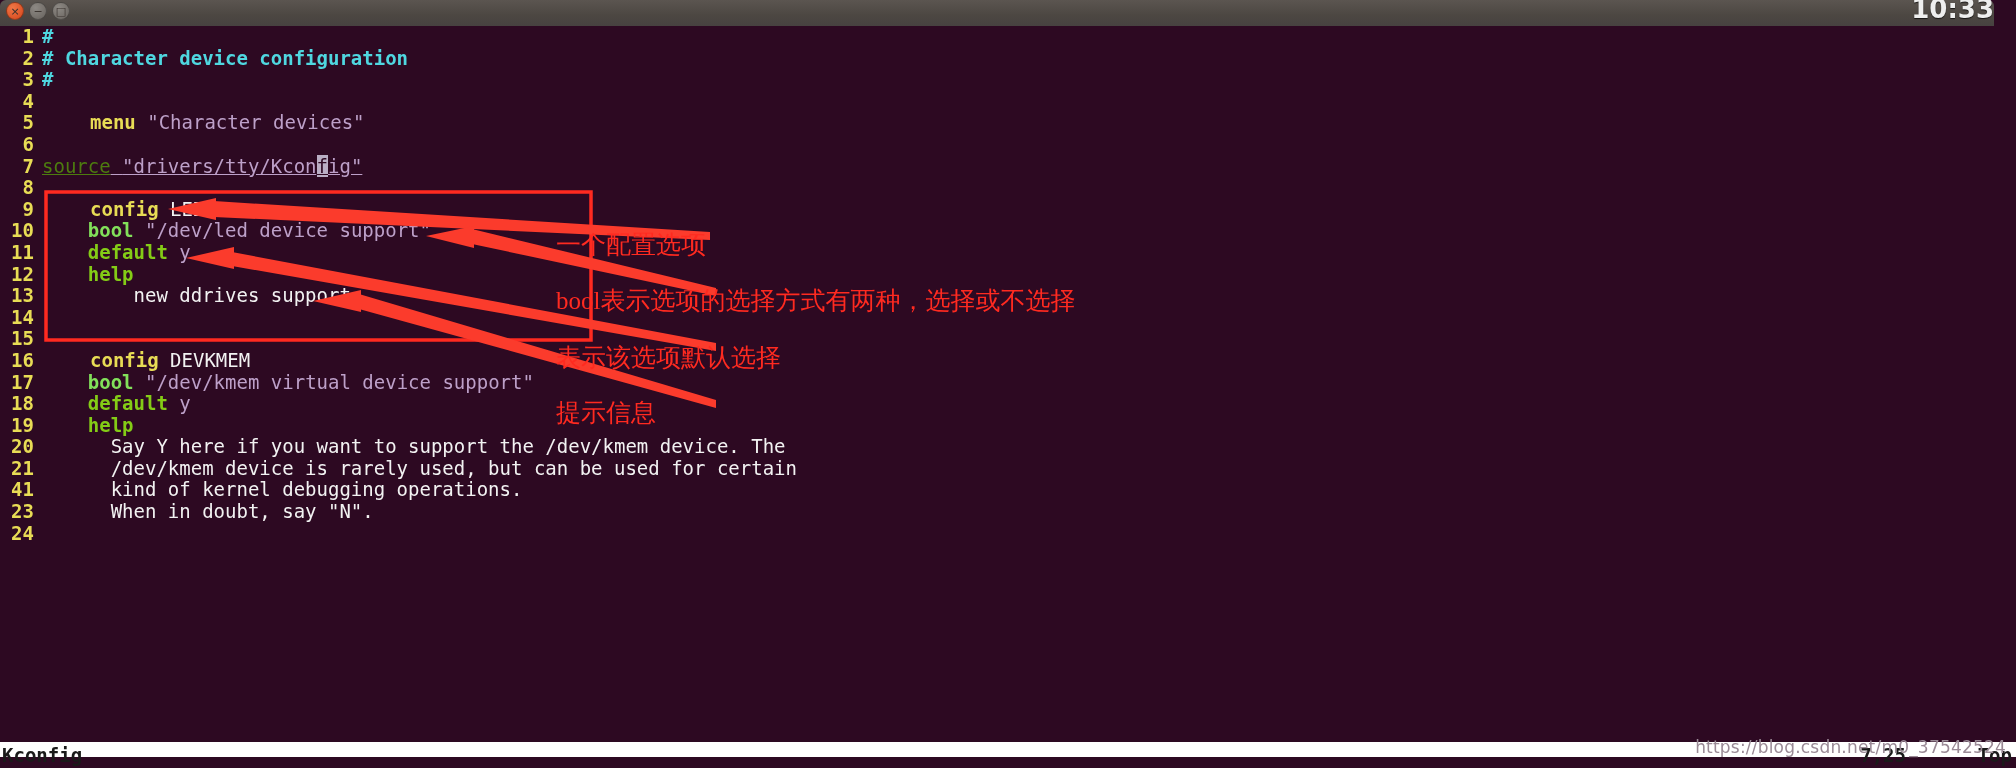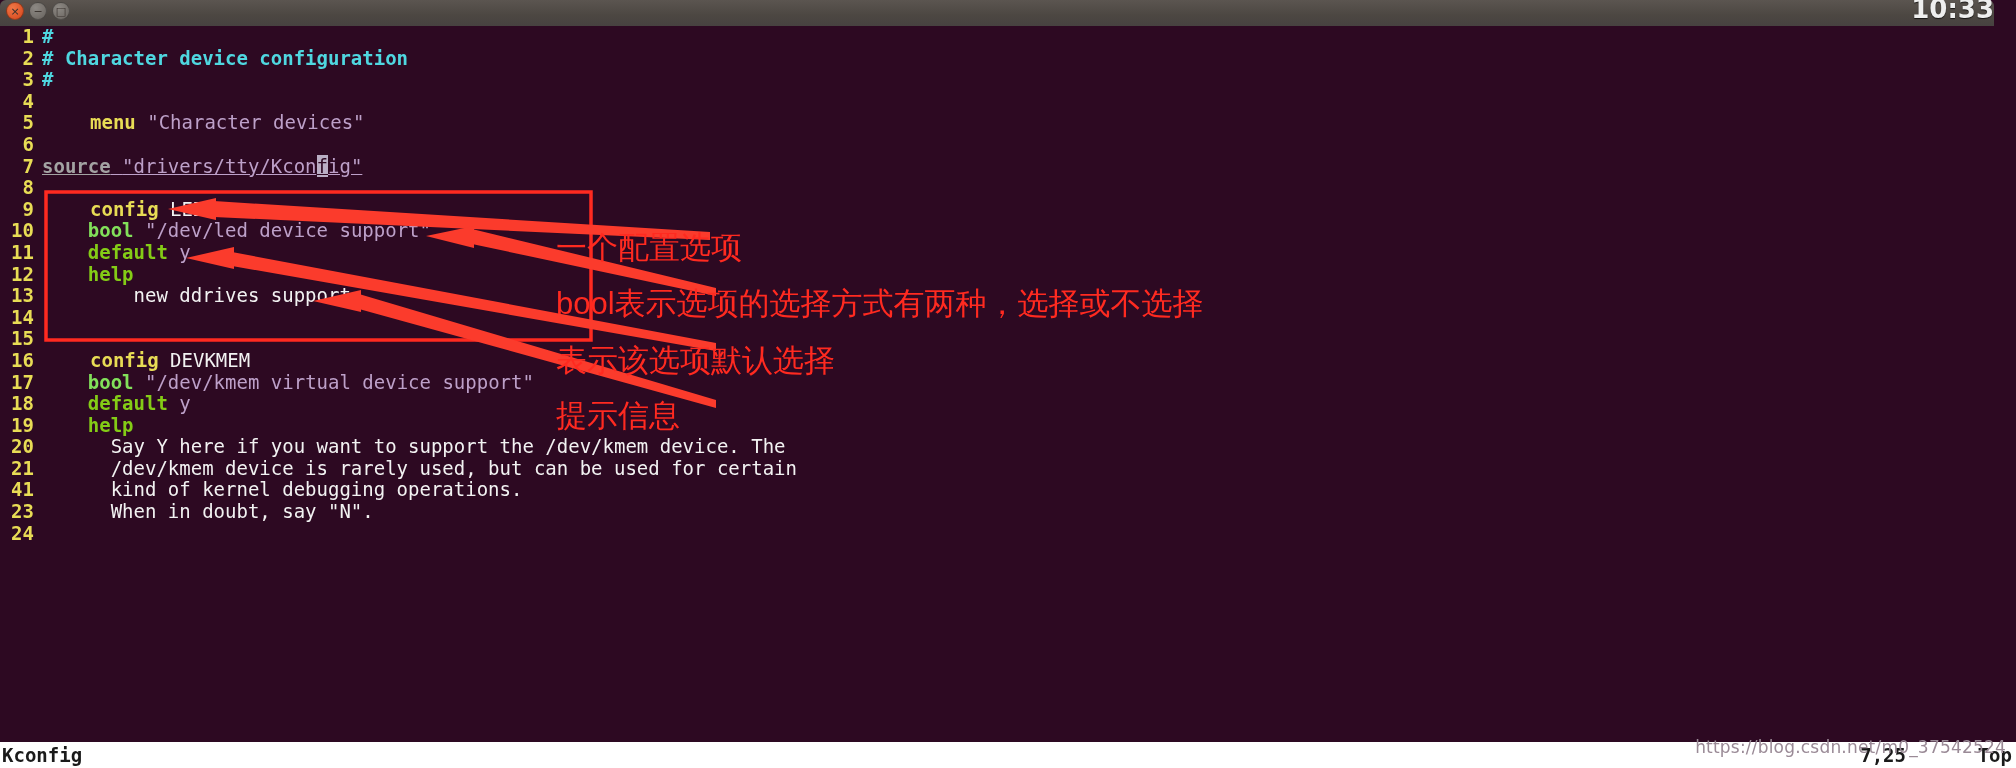--- a/index.html
+++ b/index.html
@@ -108,31 +108,31 @@
     display: inline;
   }
   .tok-comment  { color: #4fd7e0; font-weight: bold; }
   .tok-kw       { color: #e8dc55; font-weight: bold; margin-left: 48px; }
   .tok-str      { color: #bda0c9; }
   .tok-ident    { color: #f2f2f2; }
   .tok-type     { color: #82e05a; font-weight: bold; }
   .tok-prop     { color: #84cc16; font-weight: bold; }
   .tok-val      { color: #bda0c9; }
   .tok-plain    { color: #f2f2f2; }
-  .tok-src      { color: #a3a3a3; font-weight: bold; text-decoration: underline; }
+  .tok-src      { color: #4d7c0f; font-weight: normal; text-decoration: underline; }
   .tok-srcpath  { color: #bda0c9; text-decoration: underline; }
   .cursor-cell  { background: #b9aec4; color: #2d0922; }
 
   
   #statusbar {
     position: absolute;
     left: 0;
     top: 742px;
     width: 2016px;
-    height: 26px;
+    height: 15px;
     background: #ffffff;
     color: #1a1a1a;
     font-family: "DejaVu Sans Mono", monospace;
     font-size: 19px;
     line-height: 26px;
     font-weight: bold;
   }
   #status-file  { position: absolute; left: 2px;  top: 0; }
   #status-pos   { position: absolute; right: 110px; top: 0; text-align: center; }
   #status-scroll{ position: absolute; right: 4px; top: 0; }
@@ -149,22 +149,22 @@
   
   #annot {
     position: absolute;
     left: 0; top: 0;
     width: 2016px; height: 768px;
     pointer-events: none;
   }
   .cn-note {
     position: absolute;
     color: #ff2a20;
-    font-family: Liberation Sans, sans-serif;
-    font-size: 31px;
+    font-family: Liberation Serif, serif;
+    font-size: 25px;
     line-height: 1;
     white-space: nowrap;
   }
 </style>
 </head>
 <body>
 
 <div id="screen">
 
   <div id="titlebar">

